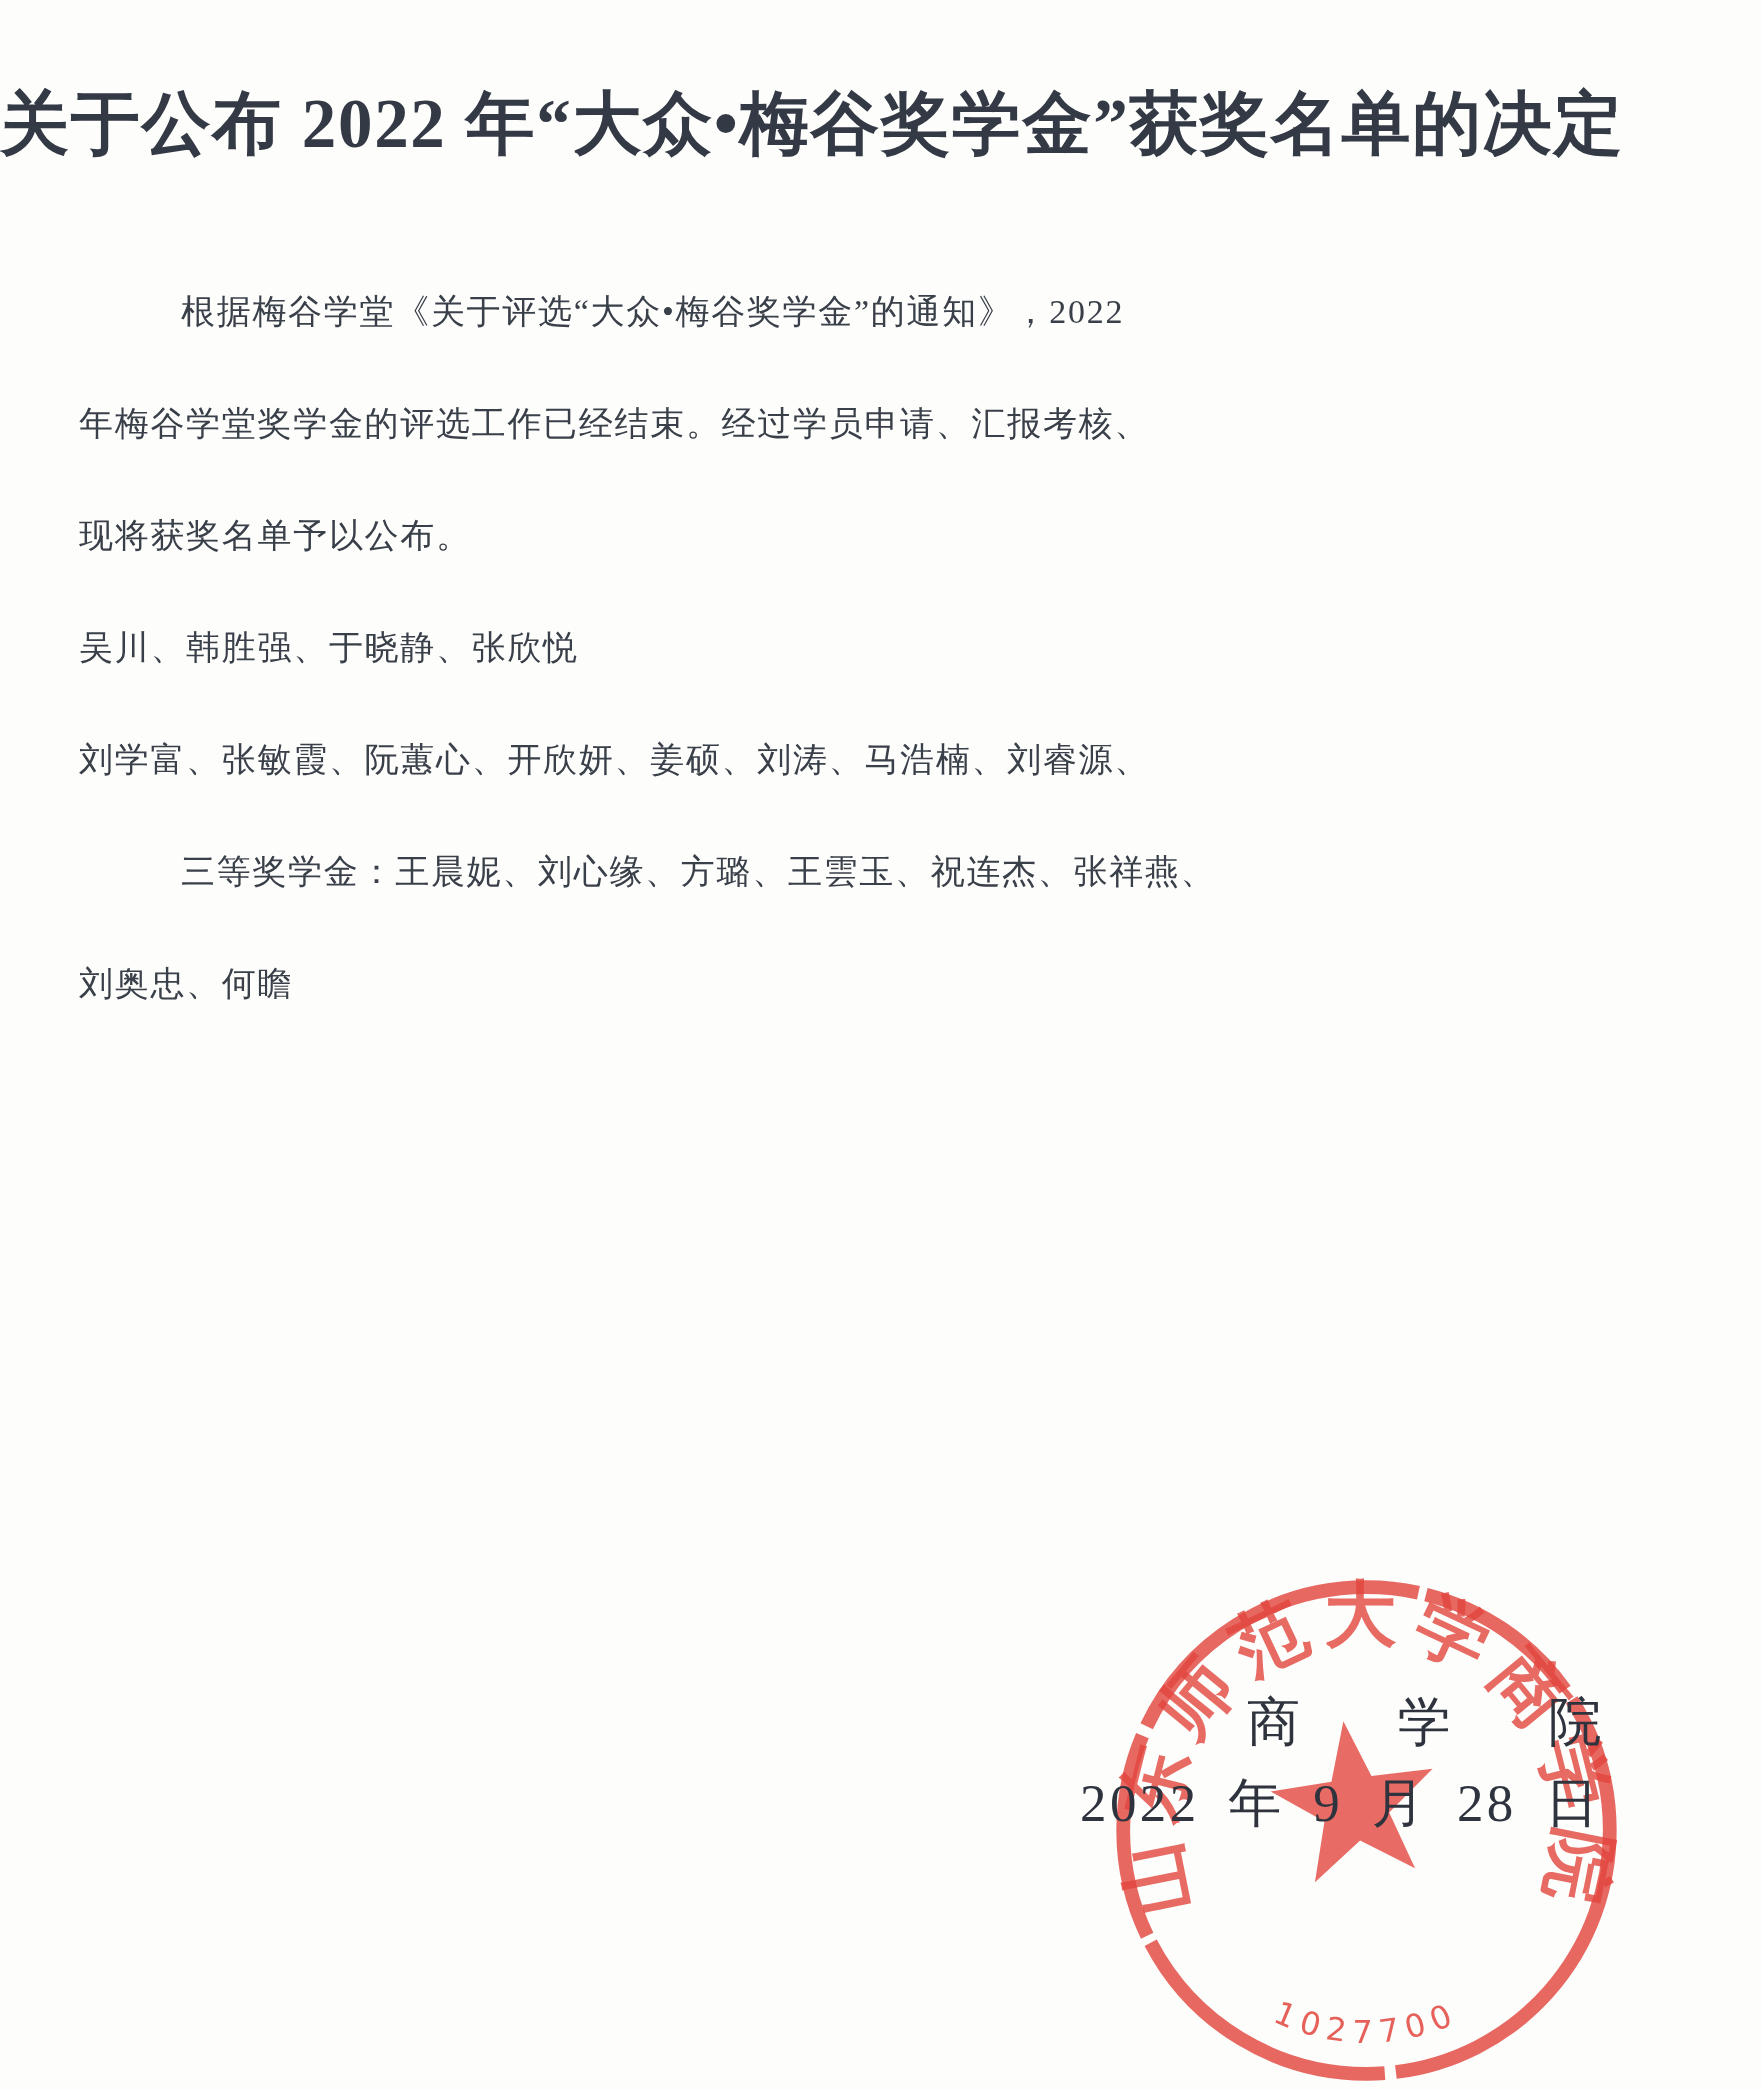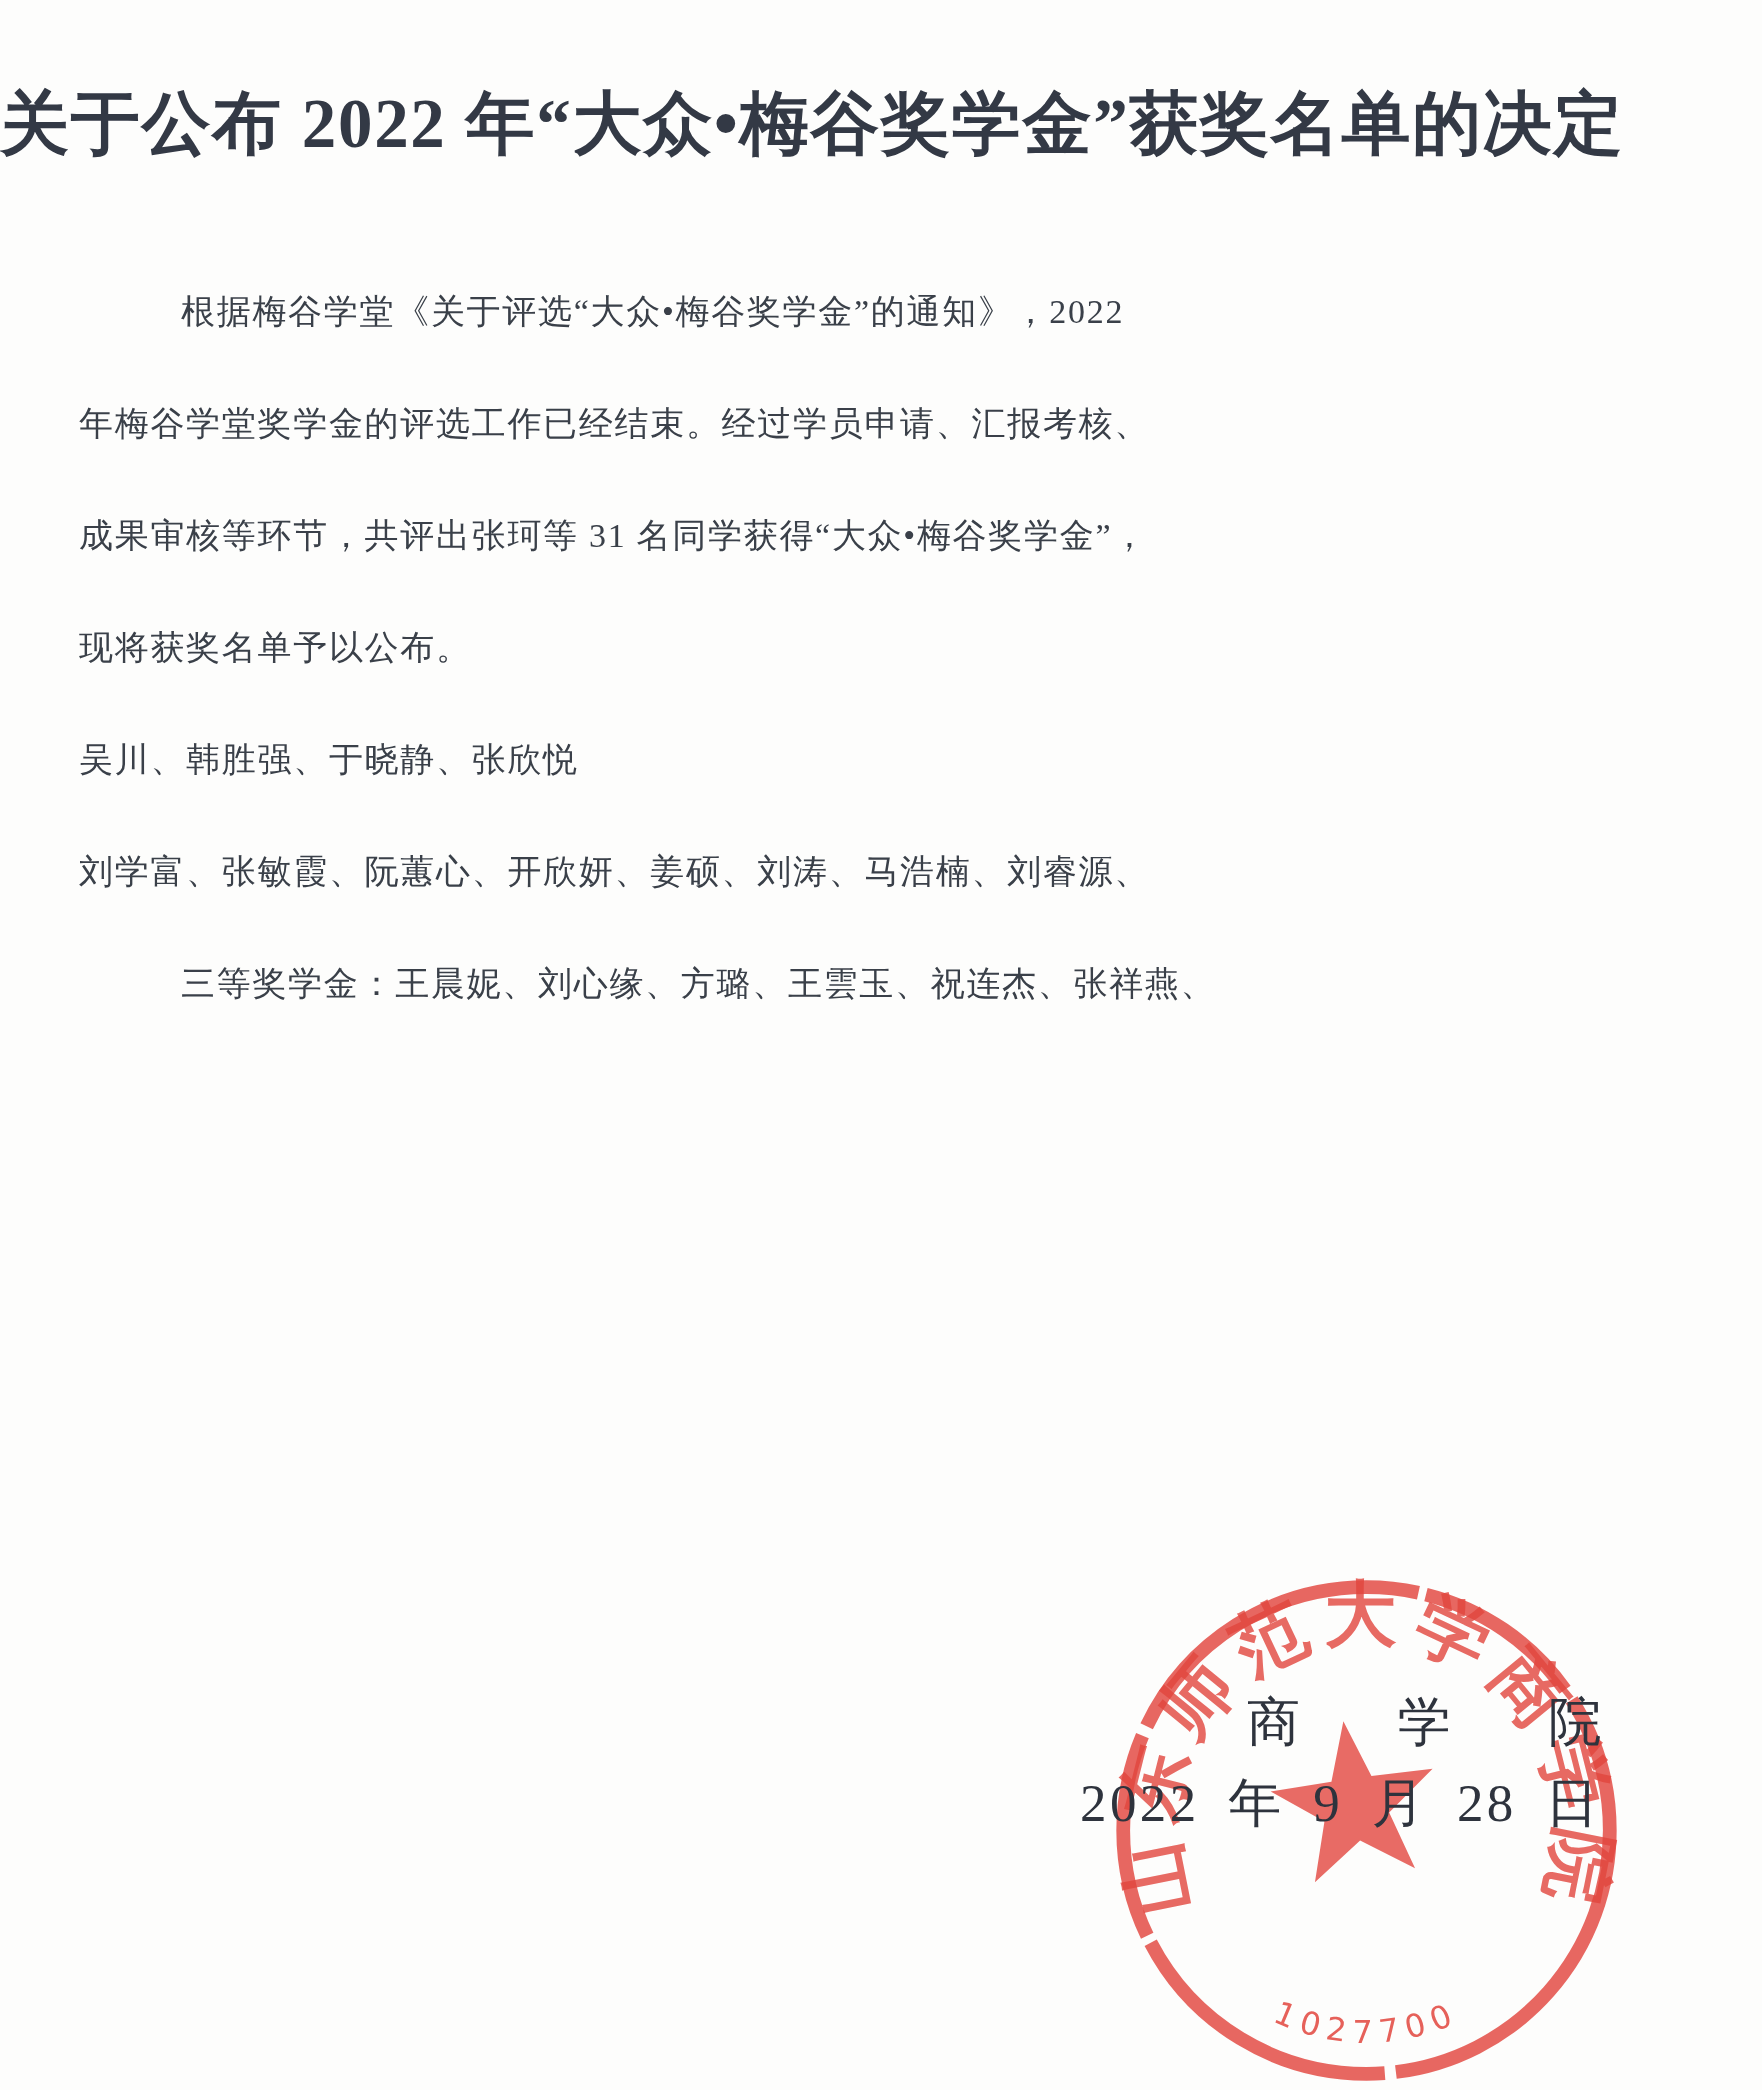--- a/index.html
+++ b/index.html
@@ -65,25 +65,25 @@
 </head>
 <body>
 
 <div class="page">
 
   <h1 class="title">关于公布 2022 年“大众•梅谷奖学金”获奖名单的决定</h1>
 
   <div class="body-text">
     <div class="line indent">根据梅谷学堂《关于评选“大众•梅谷奖学金”的通知》，2022</div>
     <div class="line">年梅谷学堂奖学金的评选工作已经结束。经过学员申请、汇报考核、</div>
-    <div class="line">成果审核等环节，共评出张珂等 31 名同学获得“大众•梅谷奖学金”，</div>
     <div class="line">现将获奖名单予以公布。</div>
     <div class="line">吴川、韩胜强、于晓静、张欣悦</div>
     <div class="line">刘学富、张敏霞、阮蕙心、开欣妍、姜硕、刘涛、马浩楠、刘睿源、</div>
     <div class="line indent">三等奖学金：王晨妮、刘心缘、方璐、王雲玉、祝连杰、张祥燕、</div>
+    <div class="line">刘奥忠、何瞻</div>
   </div>
 
   <svg class="seal-svg" viewBox="0 0 620 620" aria-hidden="true">
     <defs>
       <path id="arcTop" d="M 109,404 A 222,222 0 1 1 511,404" fill="none"></path>
       <path id="arcBottom" d="M 206,534 A 247,247 0 0 0 414,534" fill="none"></path>
     </defs>
     <circle class="seal-ring" cx="310" cy="310" r="283"></circle>
     <text class="seal-arc-text">
       <textPath href="#arcTop" startOffset="50%" text-anchor="middle">山东师范大学商学院</textPath>

